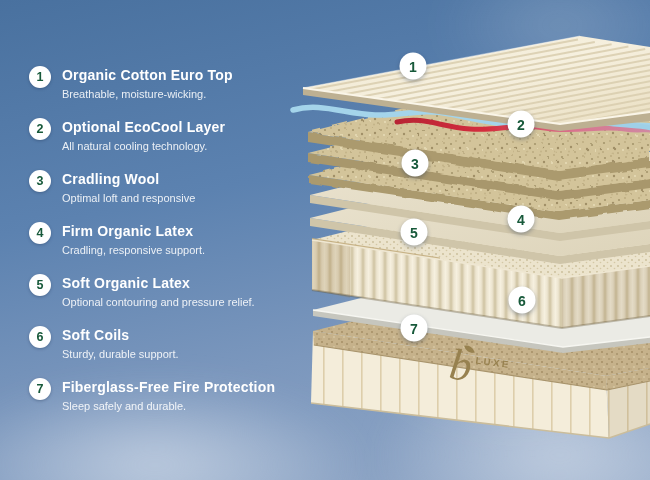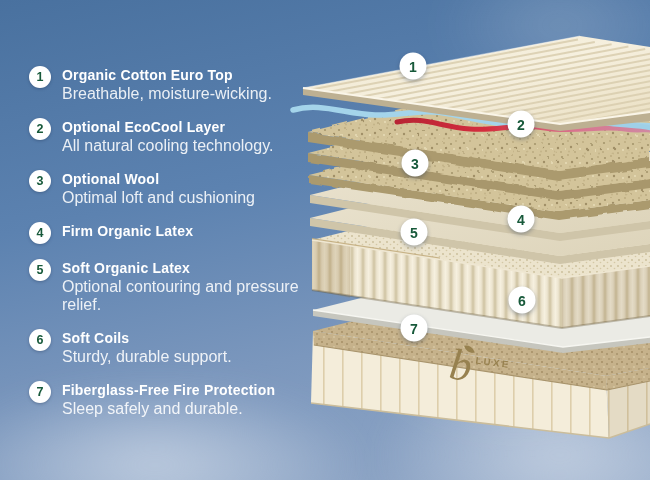--- a/index.html
+++ b/index.html
@@ -19,21 +19,21 @@
   
   .legend{position:absolute;left:29px;top:66px;width:285px;}
   .legend-item{display:flex;gap:11px;margin-bottom:15px;}
   .badge{
     flex:0 0 22px;width:22px;height:22px;border-radius:50%;background:#ffffff;
     display:flex;align-items:center;justify-content:center;
     font-size:12.5px;font-weight:bold;color:#17593a;
     box-shadow:0 1px 3px rgba(30,50,80,.35);
   }
   .legend-title{font-size:14px;font-weight:bold;color:#ffffff;line-height:19px;letter-spacing:.2px;}
-  .legend-desc{font-size:16px;color:rgba(255,255,255,.88);line-height:18px;}
+  .legend-desc{font-size:11px;color:rgba(255,255,255,.88);line-height:18px;}
 
   
   .marker{
     position:absolute;width:27px;height:27px;border-radius:50%;background:#ffffff;
     transform:translate(-50%,-50%);
     display:flex;align-items:center;justify-content:center;
     font-size:14px;font-weight:bold;color:#17593a;
     box-shadow:0 2px 4px rgba(30,50,80,.35);
   }
 
@@ -242,30 +242,31 @@
       <div>
         <div class="legend-title">Optional EcoCool Layer</div>
         <div class="legend-desc">All natural cooling technology.</div>
       </div>
     </div>
     <div class="legend-item">
       <div class="badge">
           <span>3</span>
         </div>
       <div>
-        <div class="legend-title">Optional Wool</div>
-        <div class="legend-desc">Optimal loft and cushioning</div>
+        <div class="legend-title">Cradling Wool</div>
+        <div class="legend-desc">Optimal loft and responsive</div>
       </div>
     </div>
     <div class="legend-item">
       <div class="badge">
           <span>4</span>
         </div>
       <div>
         <div class="legend-title">Firm Organic Latex</div>
+        <div class="legend-desc">Cradling, responsive support.</div>
       </div>
     </div>
     <div class="legend-item">
       <div class="badge">
           <span>5</span>
         </div>
       <div>
         <div class="legend-title">Soft Organic Latex</div>
         <div class="legend-desc">Optional contouring and pressure relief.</div>
       </div>

